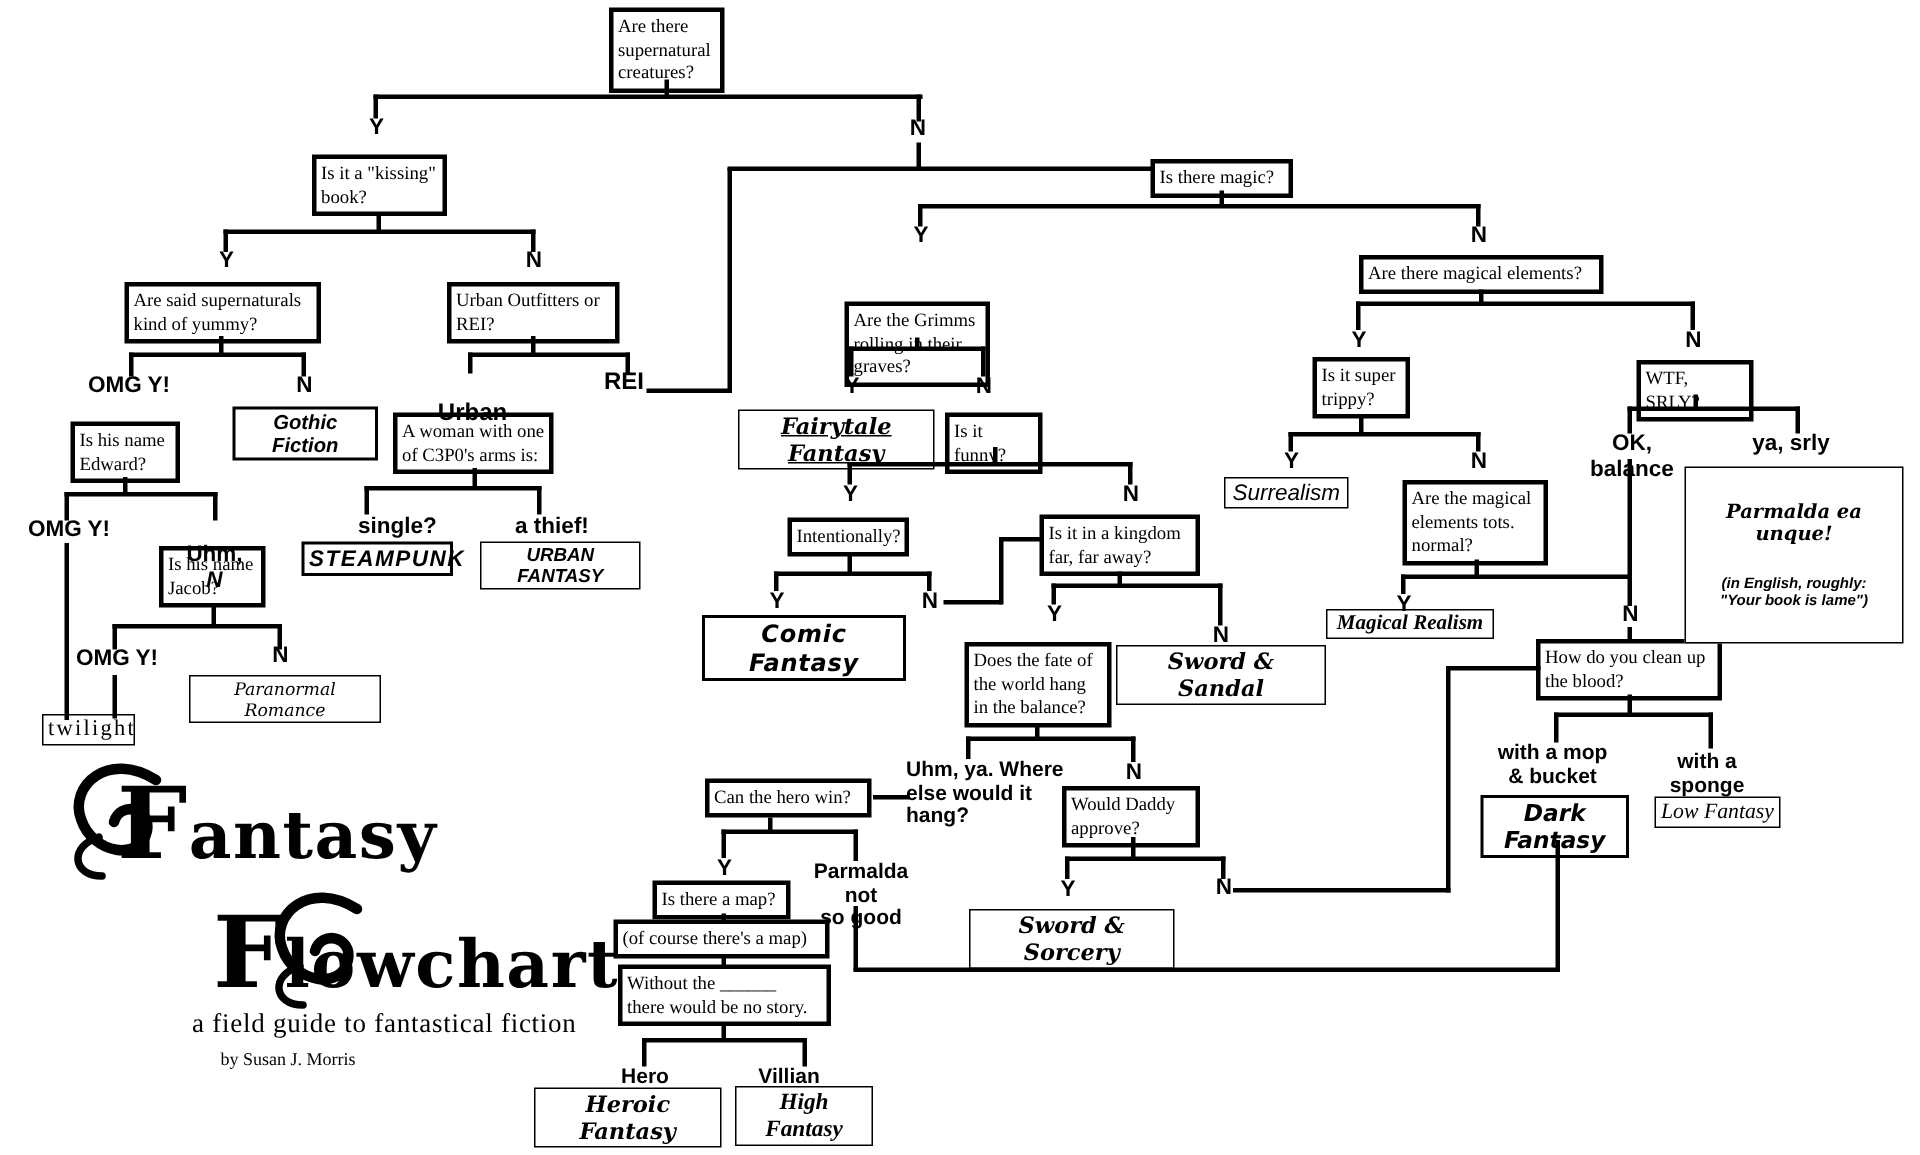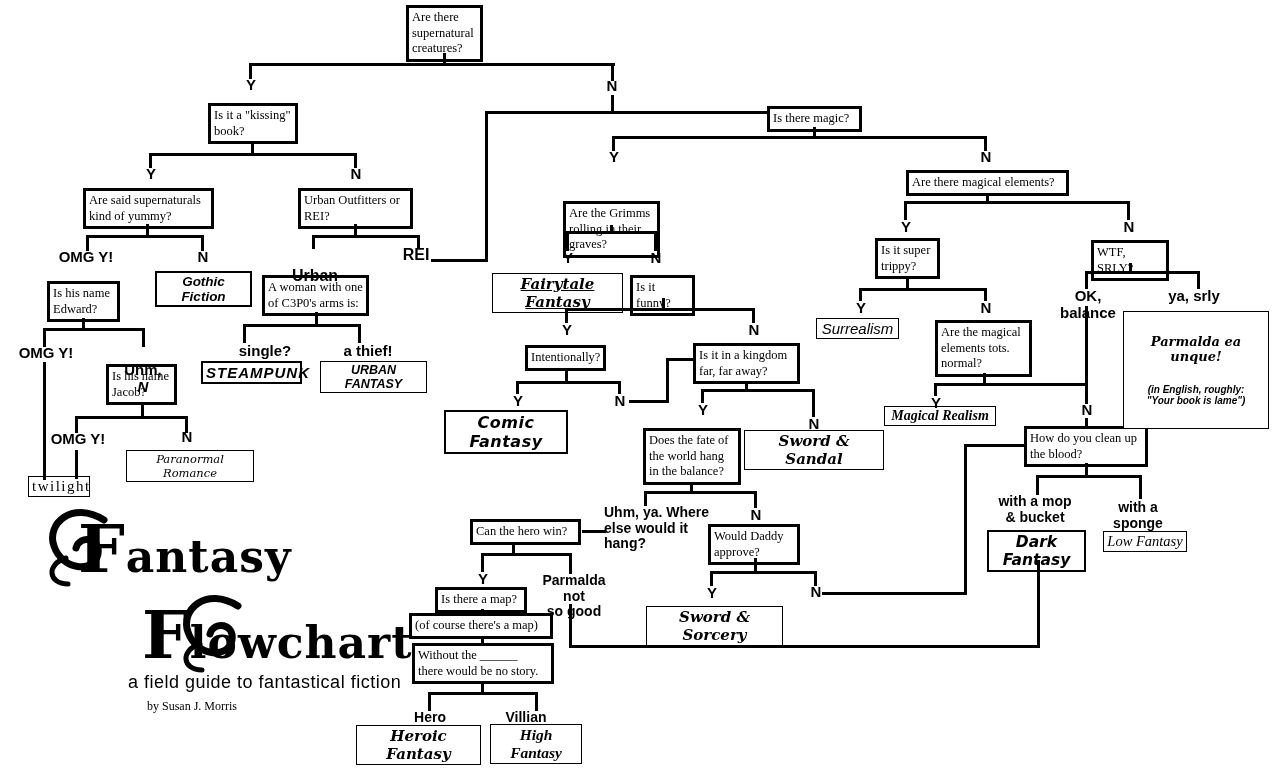--- a/index.html
+++ b/index.html
@@ -26,21 +26,21 @@
   .g-surreal{font:italic 15px "Liberation Sans",sans-serif;}
   .g-magreal{font:italic 700 14px "Liberation Serif",serif;}
   .g-dark{border-width:2px;font:italic 700 15.5px "DejaVu Sans",sans-serif;}
   .g-low{font:italic 14.5px "Liberation Serif",serif;}
   .g-high{font:italic 700 15.5px "Liberation Serif",serif;}
   .g-parmalda .p1{font:italic 700 13px "DejaVu Serif",serif;}
   .g-parmalda .p2{font:italic 700 10px "Liberation Sans",sans-serif;margin-top:2px;}
   .title-word{position:absolute;font-family:"DejaVu Serif",serif;font-weight:700;font-size:44px;
               line-height:1;letter-spacing:1px;}
   .title-word::first-letter{font-size:66px;}
-  .subtitle{position:absolute;font-family:Liberation Sans, sans-serif;font-size:18px;letter-spacing:.5px;}
+  .subtitle{position:absolute;font-family:Liberation Serif, serif;font-size:18px;letter-spacing:.5px;}
   .byline{position:absolute;font-family:"Liberation Serif",serif;font-size:12px;}
   .flourish{position:absolute;}
 </style>
 </head>
 <body>
 
 <div id="canvas">
 
   <div class="q" style="left:406px;top:5px;width:77px;">Are there supernatural creatures?</div>
   <div class="q" style="left:208px;top:103px;width:90px;">Is it a "kissing" book?</div>
@@ -66,21 +66,21 @@
   <div class="q" style="left:935px;top:320px;width:97px;">Are the magical elements tots. normal?</div>
   <div class="q" style="left:1091px;top:240px;width:78px;">WTF, SRLY?</div>
   <div class="q" style="left:1024px;top:426px;width:124px;">How do you clean up the blood?</div>
 
   <div class="g g-gothic" style="left:155px;top:271px;width:97px;">Gothic Fiction</div>
   <div class="g g-steam" style="left:201px;top:361px;width:101px;">STEAMPUNK</div>
   <div class="g g-urbanf" style="left:320px;top:361px;width:107px;">URBAN FANTASY</div>
   <div class="g g-twilight" style="left:28px;top:476px;width:62px;">twilight</div>
   <div class="g g-paranormal" style="left:126px;top:450px;width:128px;">Paranormal Romance</div>
   <div class="g g-script" style="left:492px;top:273px;width:131px;text-decoration:underline;">Fairytale Fantasy</div>
-  <div class="g g-comic" style="left:444px;top:410px;width:124px;">Comic Fantasy</div>
+  <div class="g g-comic" style="left:468px;top:410px;width:136px;">Comic Fantasy</div>
   <div class="g g-script" style="left:744px;top:430px;width:140px;">Sword &amp; Sandal</div>
   <div class="g g-script" style="left:646px;top:606px;width:137px;">Sword &amp; Sorcery</div>
   <div class="g g-surreal" style="left:816px;top:318px;width:83px;">Surrealism</div>
   <div class="g g-magreal" style="left:884px;top:406px;width:112px;">Magical Realism</div>
   <div class="g g-parmalda" style="left:1123px;top:311px;width:146px;padding:4px 3px;">
     <div class="p1">Parmalda ea unque!</div>
     <div class="p2">(in English, roughly:
 "Your book is lame")</div>
   </div>
   <div class="g g-dark" style="left:987px;top:530px;width:99px;">Dark Fantasy</div>

